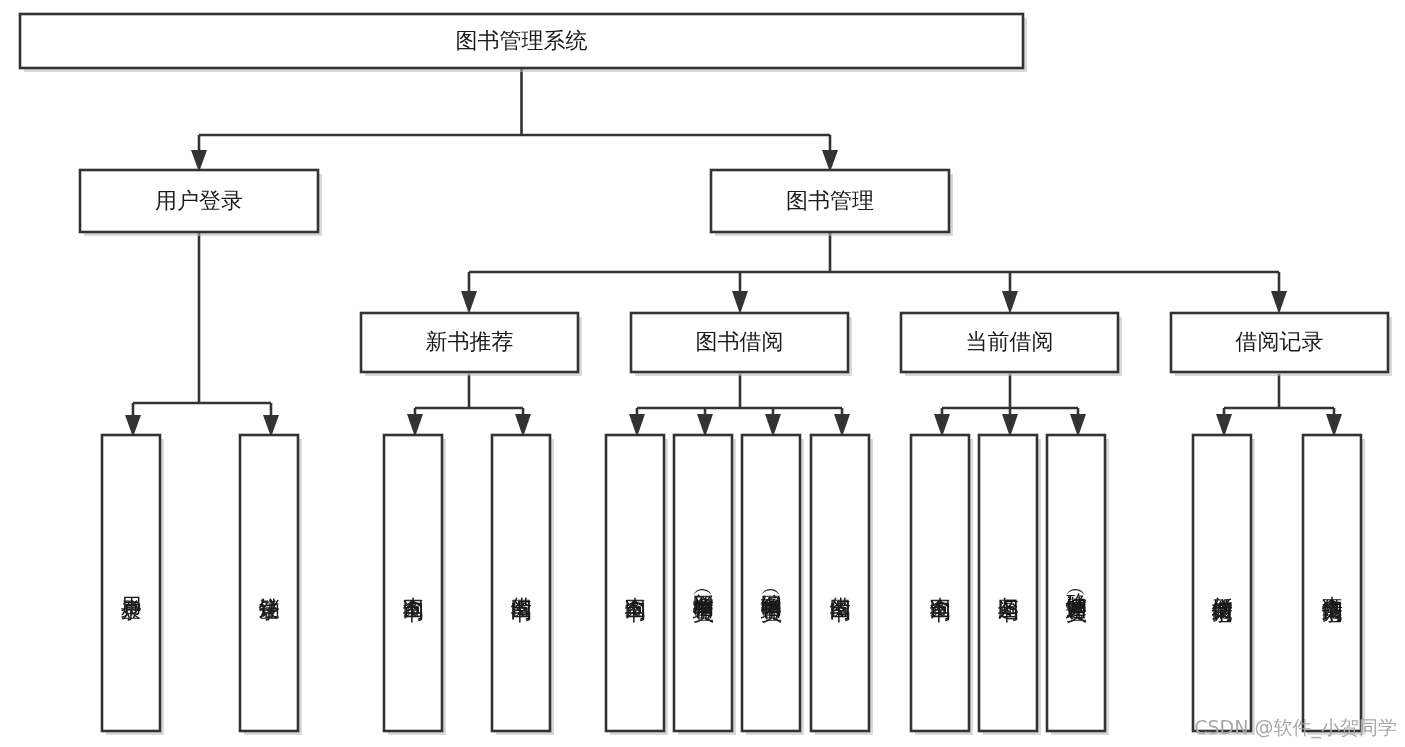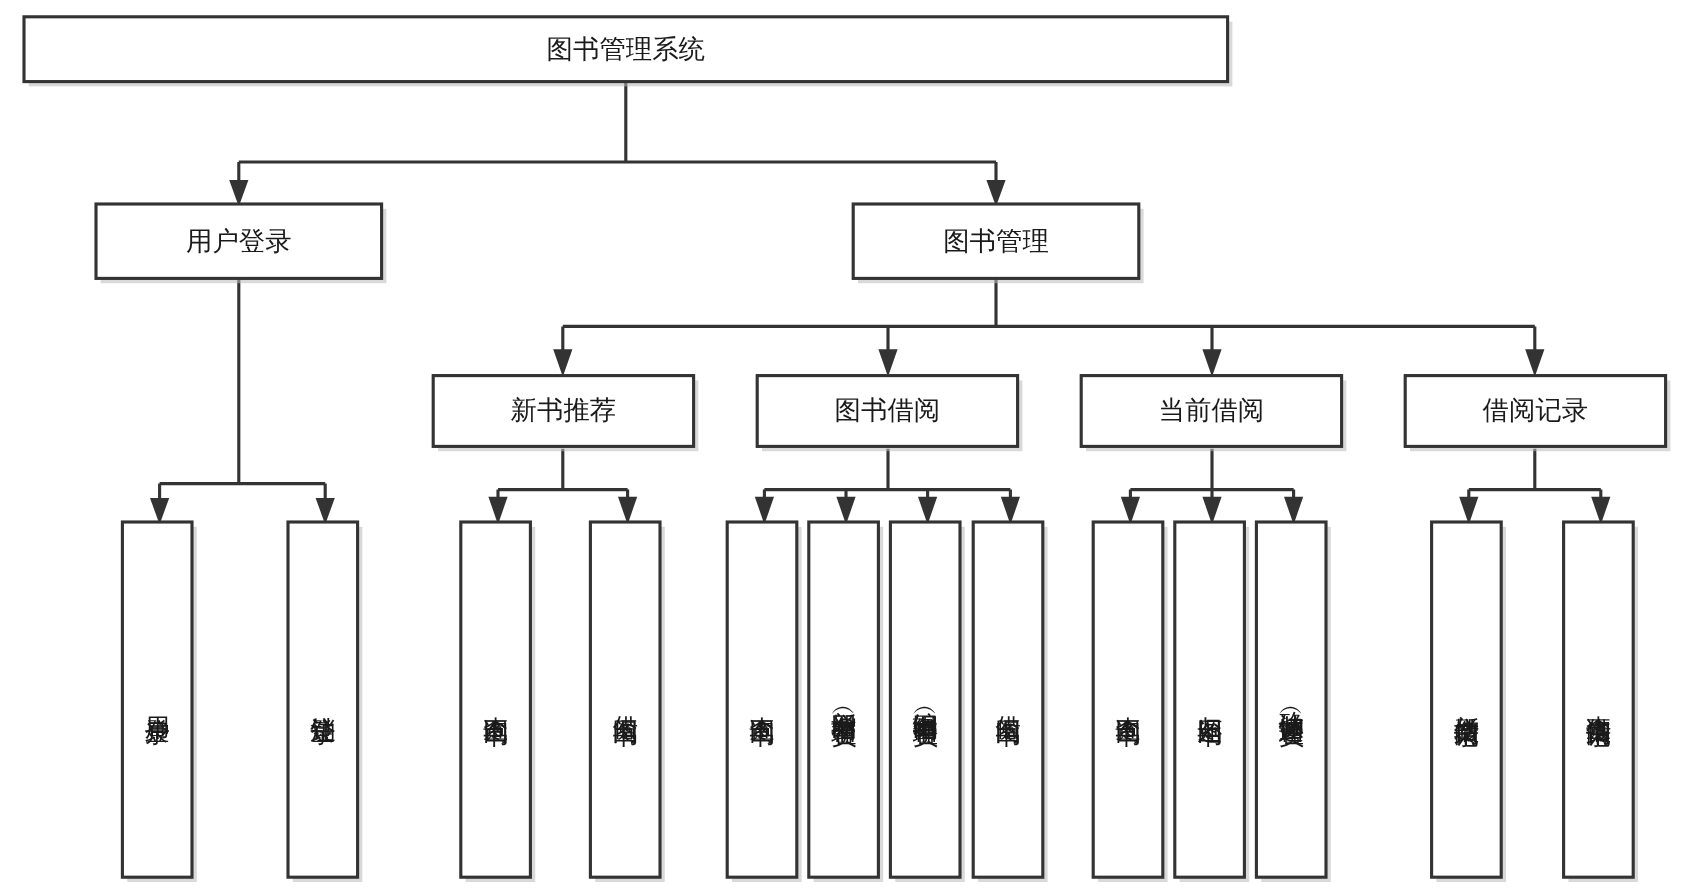--- a/index.html
+++ b/index.html
@@ -194,14 +194,15 @@
   <div class="leaf-label-wrap" style="left:606px; top:435px; width:58px; height:296px;">查询图书</div>
   <div class="leaf-label-wrap" style="left:674px; top:435px; width:58px; height:296px;">新增图书（管理员）</div>
   <div class="leaf-label-wrap" style="left:742px; top:435px; width:58px; height:296px;">编辑图书（管理员）</div>
   <div class="leaf-label-wrap" style="left:811px; top:435px; width:58px; height:296px;">借阅图书</div>
   <div class="leaf-label-wrap" style="left:911px; top:435px; width:58px; height:296px;">查询图书</div>
   <div class="leaf-label-wrap" style="left:979px; top:435px; width:58px; height:296px;">归还图书</div>
   <div class="leaf-label-wrap" style="left:1047px; top:435px; width:58px; height:296px;">确认归还（管理员）</div>
   <div class="leaf-label-wrap" style="left:1193px; top:435px; width:58px; height:296px;">新增借阅记录</div>
   <div class="leaf-label-wrap" style="left:1303px; top:435px; width:58px; height:296px;">查询借阅记录</div>
 
+  <div class="watermark">CSDN @软件_小贺同学</div>
 
 </div>
 
 </body></html>

